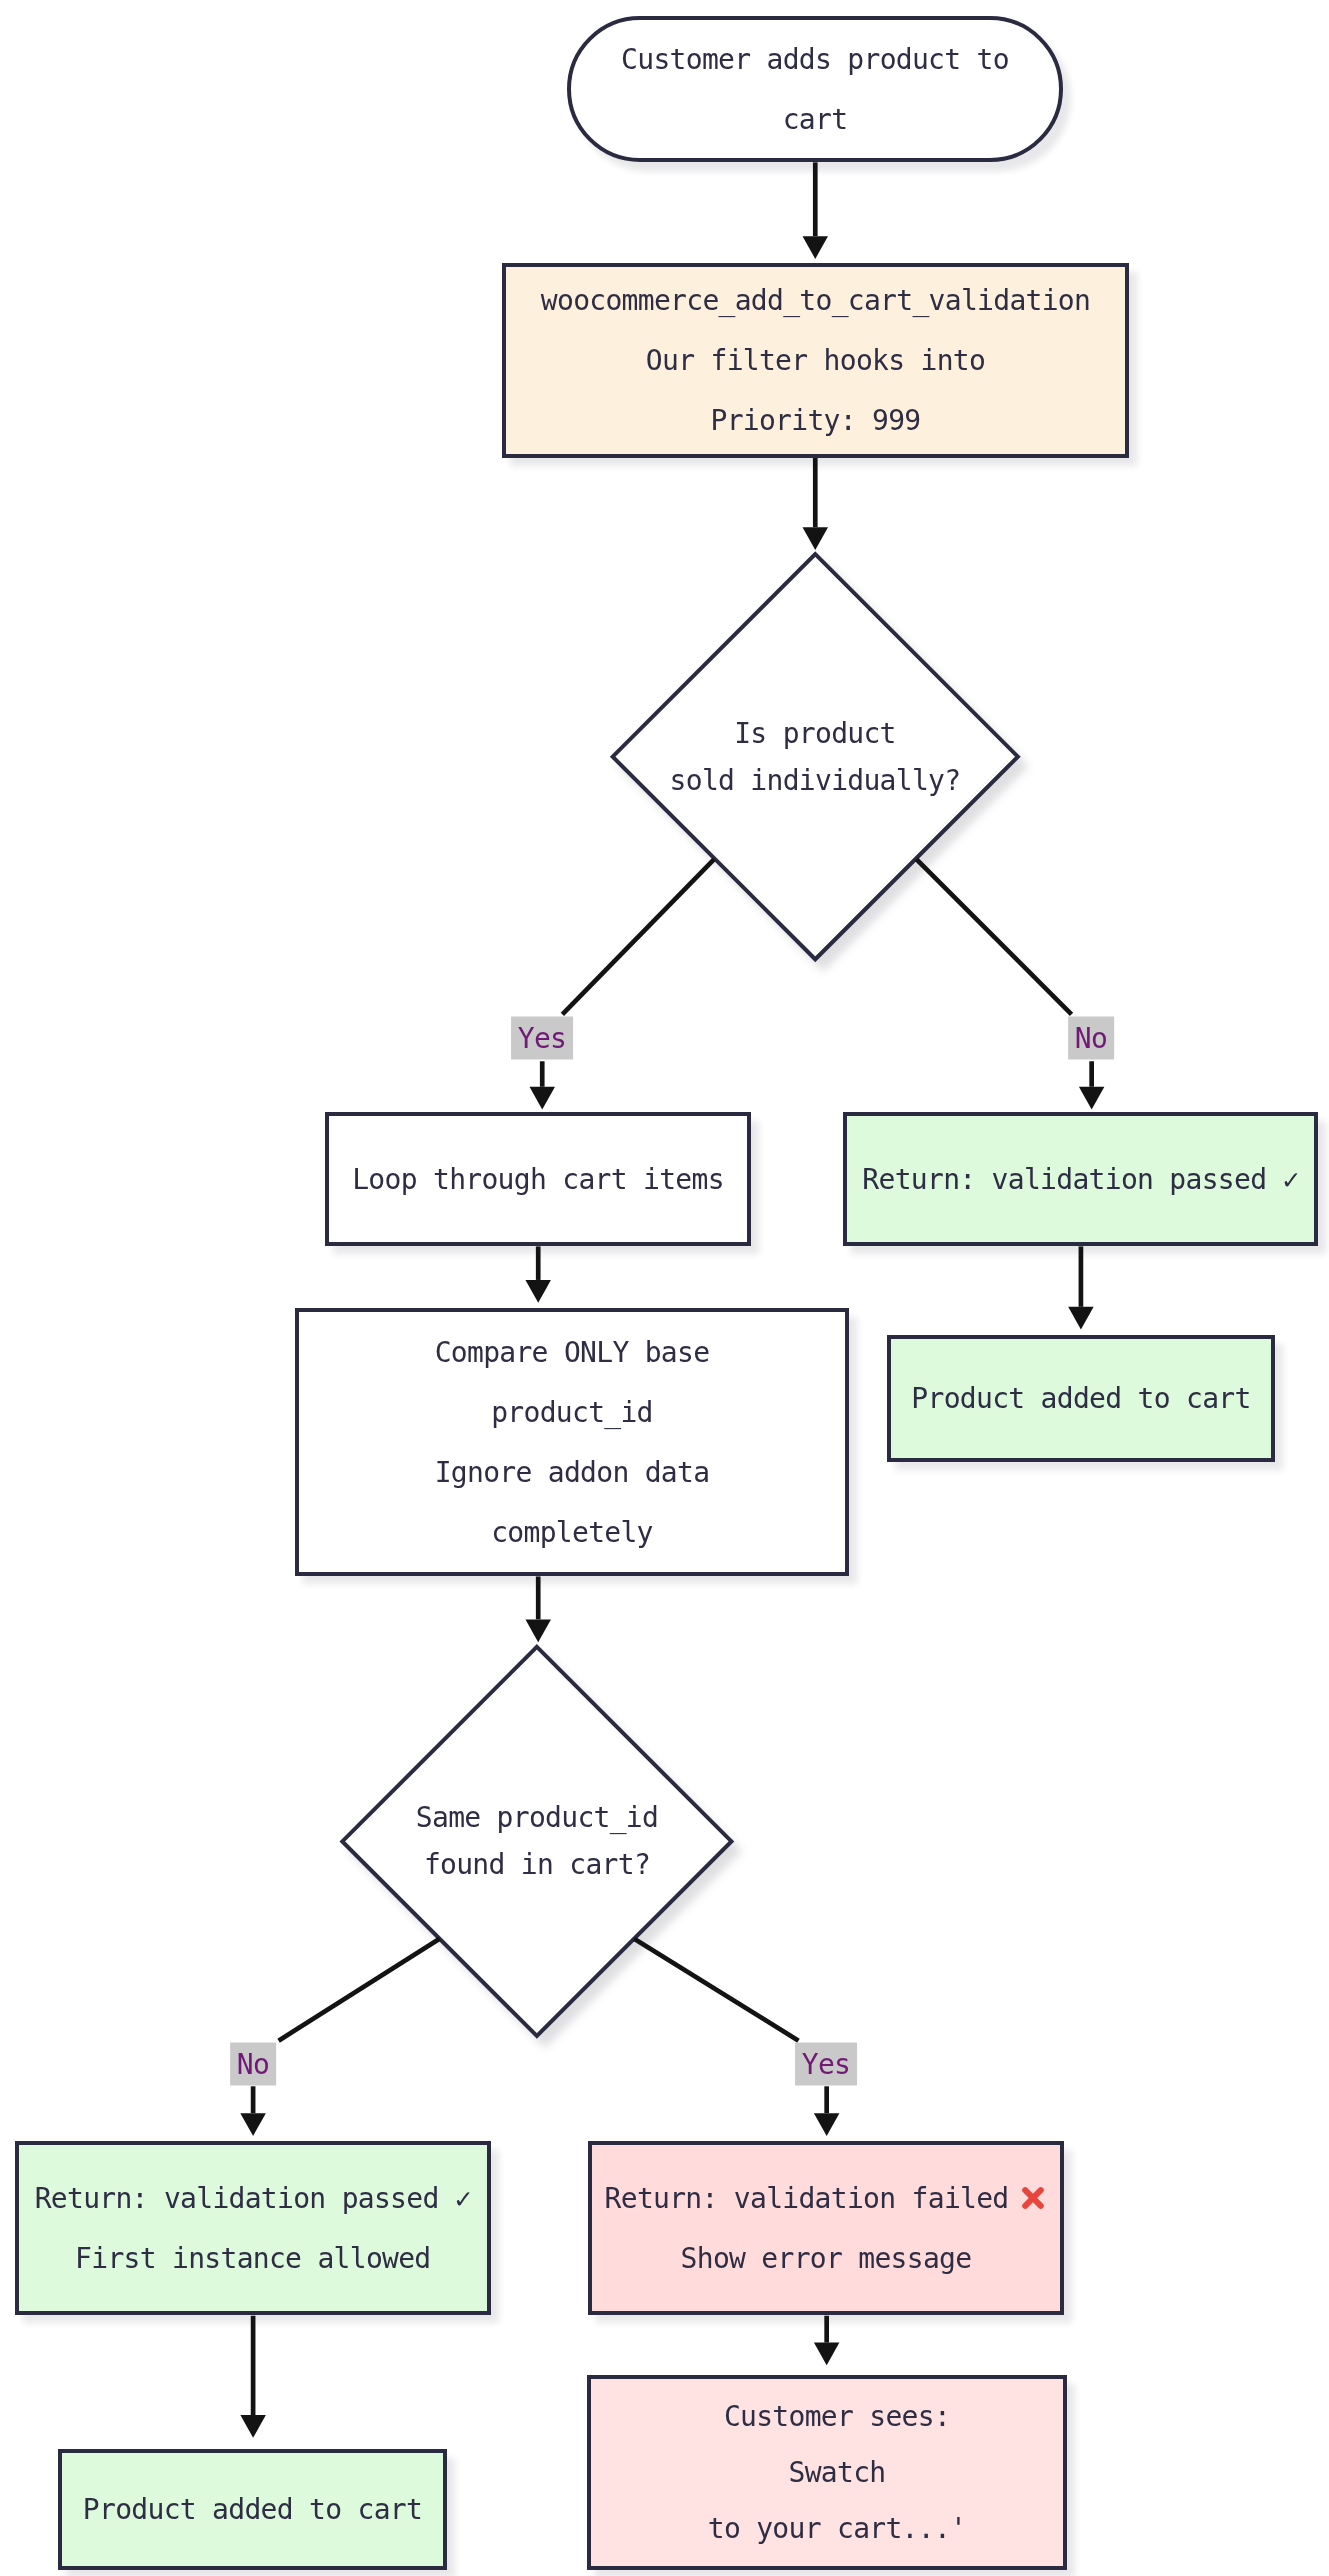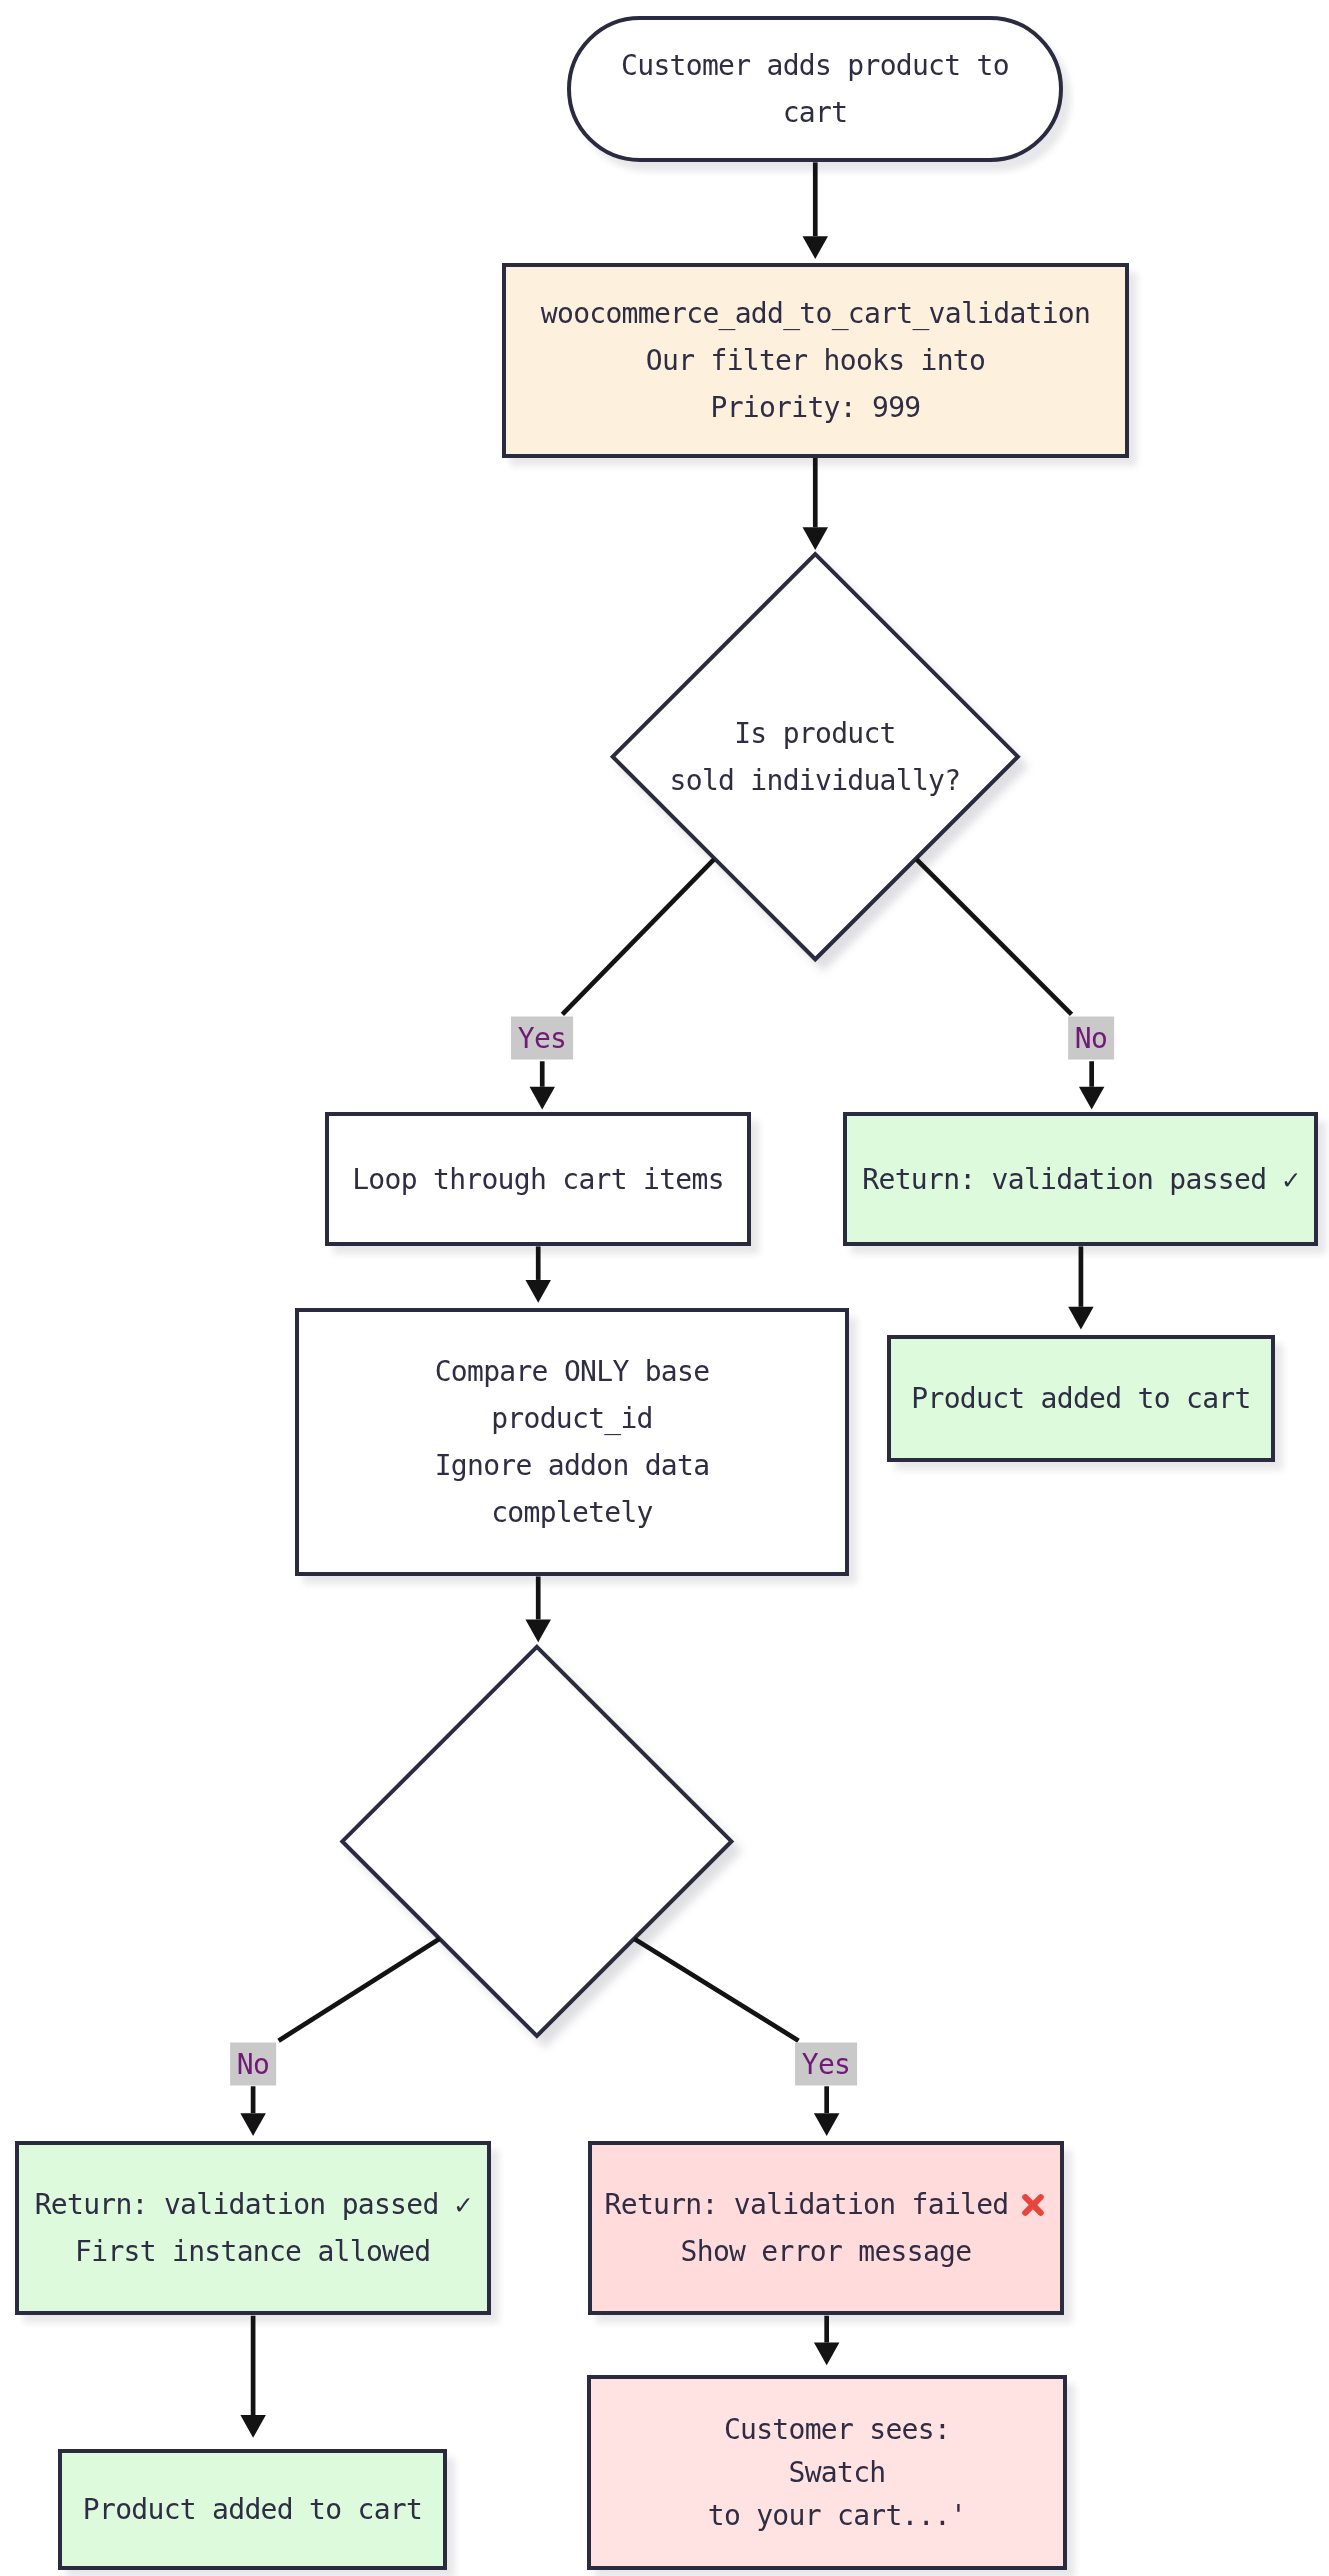--- a/index.html
+++ b/index.html
@@ -14,20 +14,21 @@
   .diamond{
     fill:#ffffff;stroke:#2a2a40;stroke-width:6;
     filter:drop-shadow(12px 14px 6px rgba(30,30,50,0.14));
   }
   .node{
     position:absolute;box-sizing:border-box;
     border:4px solid #2a2a40;background:#ffffff;
     display:flex;flex-direction:column;justify-content:center;align-items:center;
     text-align:center;font-size:28px;line-height:47px;letter-spacing:-0.7px;
     box-shadow:8px 9.4px 6.7px rgba(30,30,50,0.10);
+    gap:13px;
   }
   .stadium{border-radius:74px;}
   .fill-hook{background:#fdf0dc;}
   .fill-success{background:#ddfadc;}
   .fill-fail{background:#ffdbdb;}
   .fill-msg{background:#ffe3e3;}
   .diamond-text{
     position:absolute;transform:translate(-50%,-50%);
     text-align:center;font-size:28px;line-height:47px;letter-spacing:-0.7px;white-space:nowrap;
   }
@@ -128,20 +129,24 @@
     <div class="ln">Compare ONLY base</div>
     <div class="ln">product_id</div>
     <div class="ln">Ignore addon data</div>
     <div class="ln">completely</div>
   </div>
 
   <div class="node fill-success" style="left:887px;top:1335px;width:388px;height:127px;">
     <div class="ln">Product added to cart</div>
   </div>
 
+  <div class="diamond-text" style="left:537px;top:1841px;">
+    <div class="ln">Same product_id</div>
+    <div class="ln">found in cart?</div>
+  </div>
 
   <div class="edge-label" style="left:253px;top:2064px;">No</div>
   <div class="edge-label" style="left:826px;top:2064px;">Yes</div>
 
   <div class="node fill-success" style="left:14.8px;top:2141px;width:476px;height:174px;">
     <div class="ln">Return: validation passed ✓</div>
     <div class="ln">First instance allowed</div>
   </div>
 
   <div class="node fill-fail" style="left:588px;top:2141px;width:476px;height:174px;align-items:center;">

